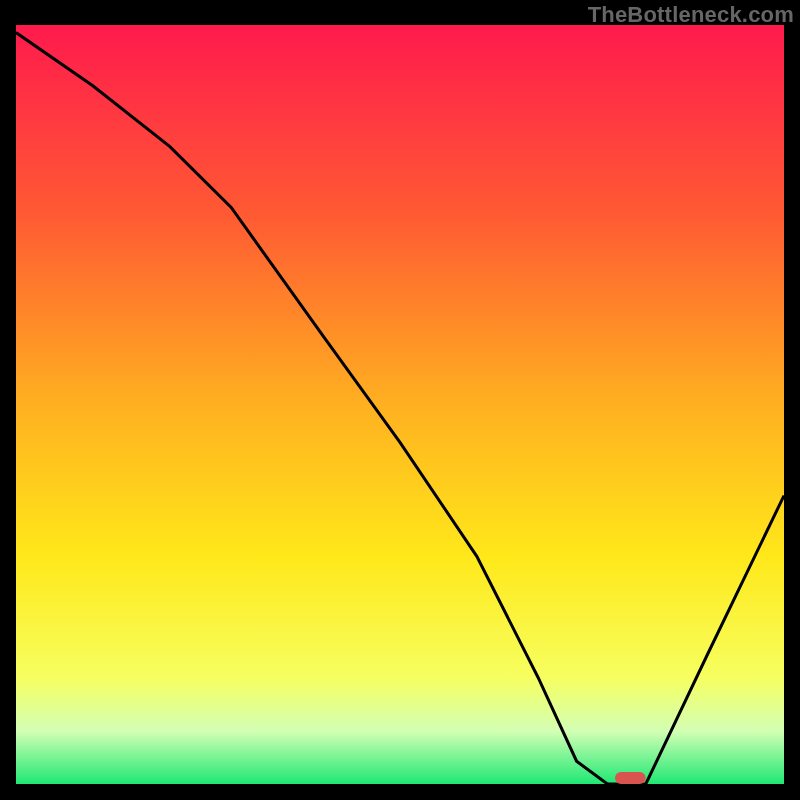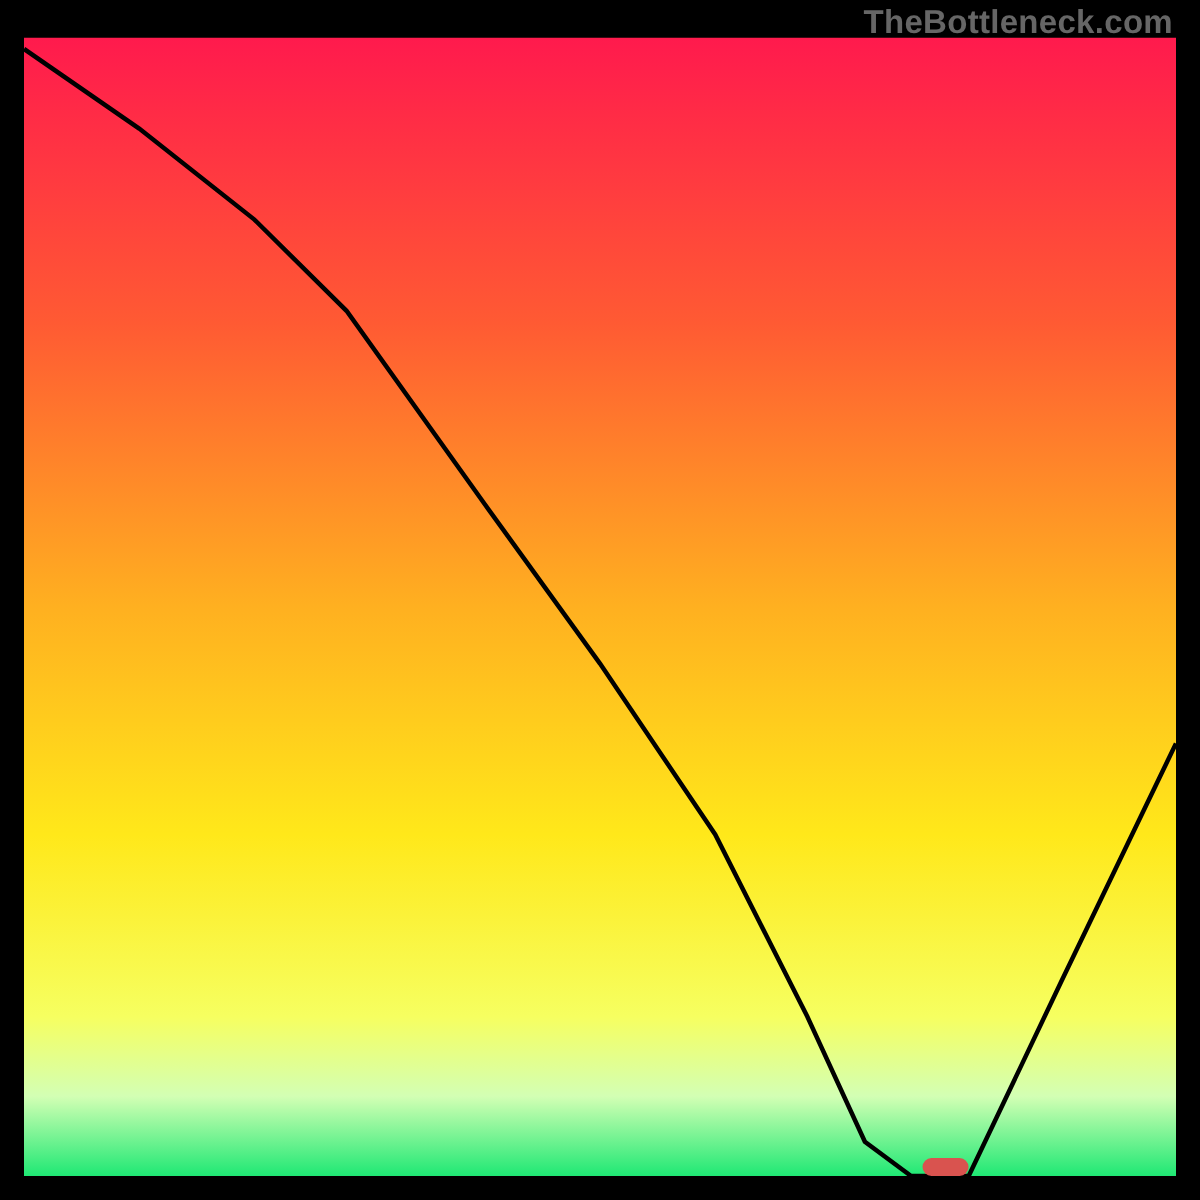--- a/index.html
+++ b/index.html
@@ -21,21 +21,21 @@
   .plot-area {
     position: absolute;
     left: 0;
     top: 0;
     width: 768px;
     height: 759px;
   }
   .watermark {
     position: absolute;
     top: 2px;
-    right: 18px;
+    right: 6px;
     font-family: Arial, Helvetica, sans-serif;
     font-size: 22px;
     font-weight: 600;
     color: #666;
     letter-spacing: 0.2px;
   }
 </style>
 </head>
 <body>
 

